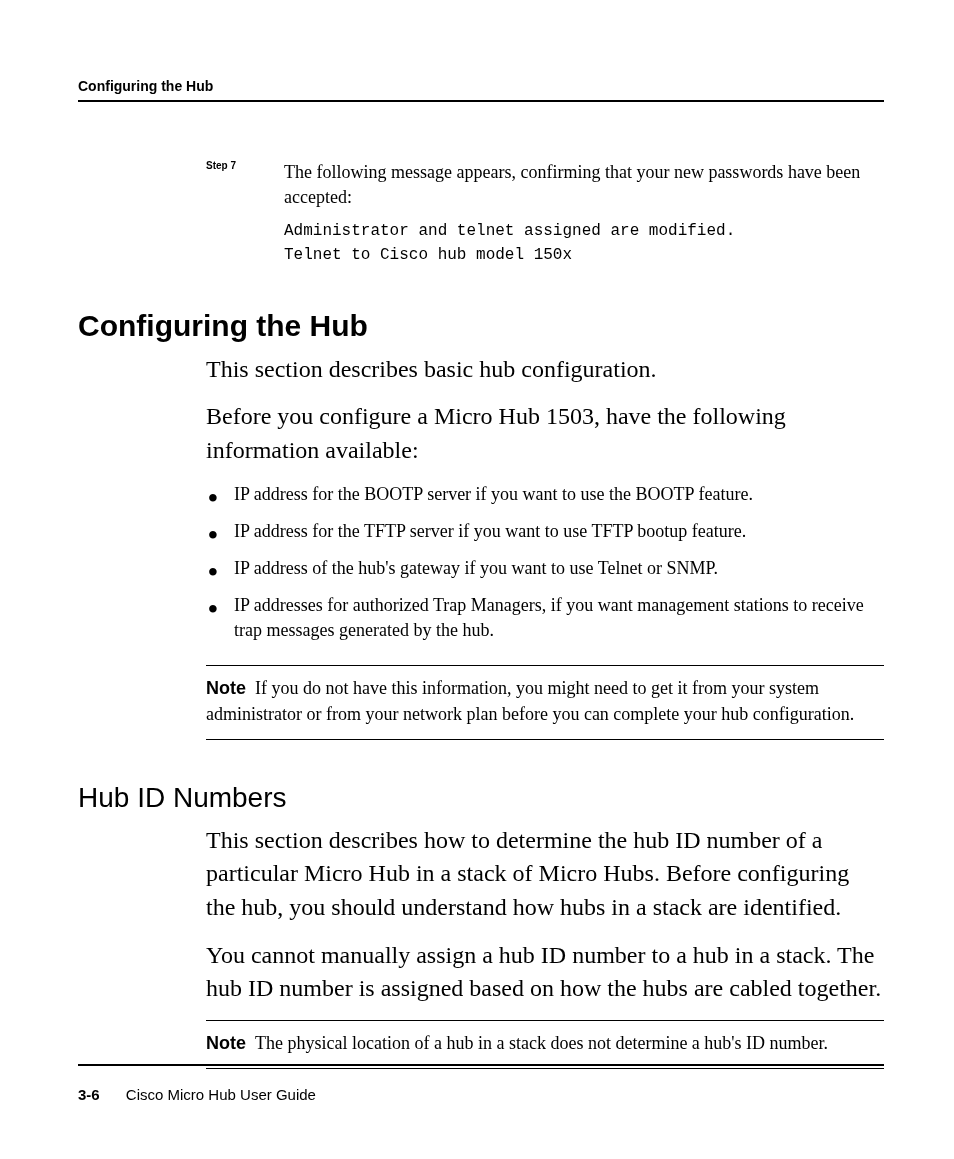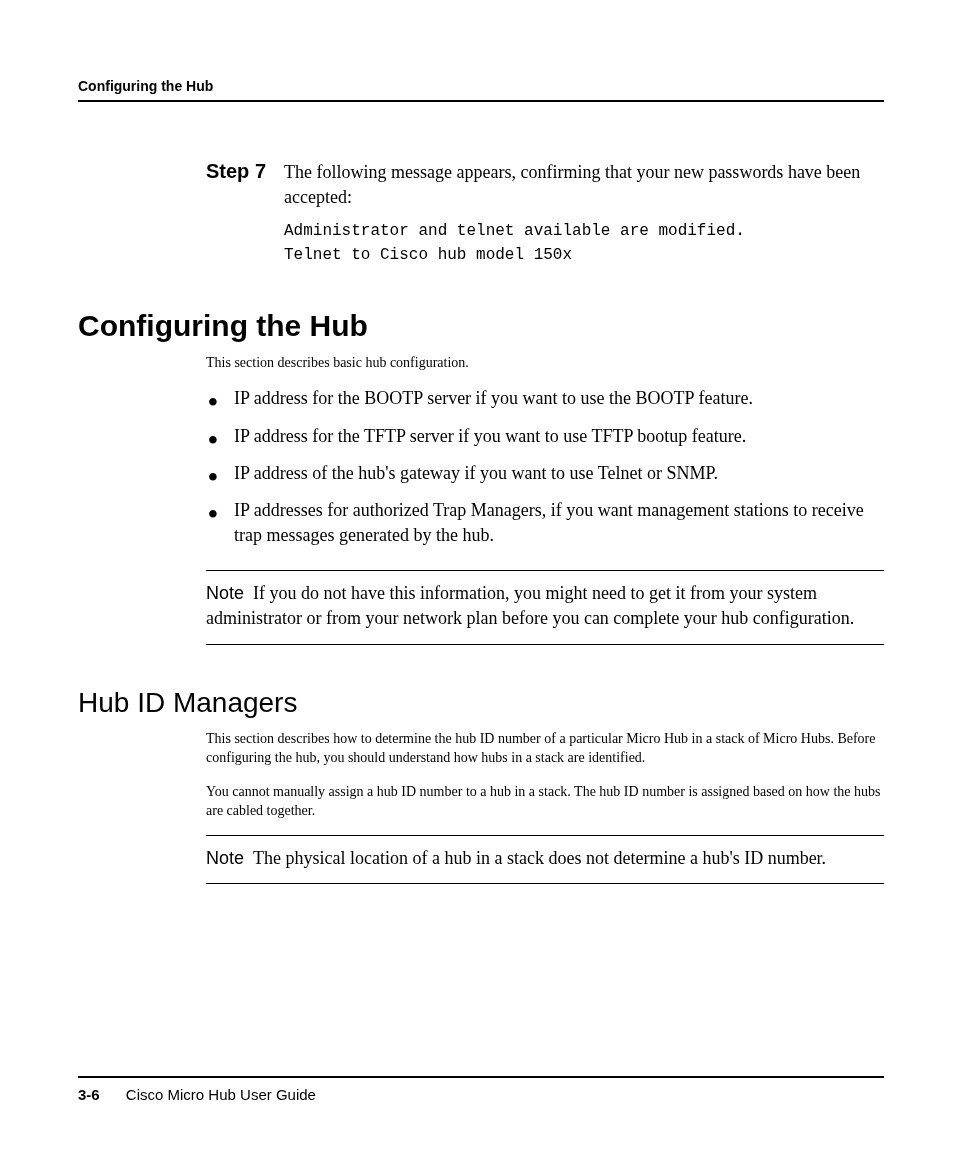--- a/index.html
+++ b/index.html
@@ -25,21 +25,21 @@
       margin-bottom: 58px;
     }
     .step-block {
       display: flex;
       margin-left: 128px;
       margin-bottom: 10px;
     }
     .step-label {
       font-family: Arial, Helvetica, sans-serif;
       font-weight: bold;
-      font-size: 20px;
+      font-size: 10px;
       width: 78px;
       flex-shrink: 0;
     }
     .step-text {
       font-family: Liberation Serif, serif;
       font-size: 18px;
       line-height: 1.4;
       flex: 1;
     }
     .code-block {
@@ -54,21 +54,21 @@
       font-family: Arial, Helvetica, sans-serif;
       font-weight: bold;
       font-size: 30px;
       margin-bottom: 10px;
     }
     .body-indent {
       margin-left: 128px;
     }
     p.body {
       font-family: Georgia, 'Times New Roman', serif;
-      font-size: 14px;
+      font-size: 24px;
       line-height: 1.4;
       margin-bottom: 14px;
     }
     ul.bullets {
       list-style: none;
       margin-top: 10px;
       margin-bottom: 22px;
     }
     ul.bullets li {
       position: relative;
@@ -91,72 +91,73 @@
       border-top: 1.5px solid #000;
       border-bottom: 1.5px solid #000;
       padding: 10px 0 12px 0;
       font-family: Georgia, 'Times New Roman', serif;
       font-size: 18px;
       line-height: 1.4;
       margin-bottom: 42px;
     }
     .note-label {
       font-family: Arial, Helvetica, sans-serif;
-      font-weight: normal;
+      font-weight: bold;
     }
     h2.subsection-heading {
       font-family: Arial, Helvetica, sans-serif;
       font-weight: normal;
       font-size: 28px;
       margin-bottom: 10px;
     }
     .footer {
       position: absolute;
       left: 78px;
       bottom: 56px;
       right: 70px;
       border-top: 2px solid #000;
-      padding-top: 8px;
+      padding-top: 20px;
       font-family: Arial, Helvetica, sans-serif;
       font-size: 15px;
     }
     .footer .page-num {
       font-weight: bold;
       margin-right: 22px;
     }
   </style>
 </head>
 <body>
 
 <div class="running-header">Configuring the Hub</div>
 
 <div class="step-block">
   <div class="step-label">Step 7</div>
   <div class="step-text">The following message appears, confirming that your new passwords have been accepted:</div>
 </div>
 <div class="code-block">
-  <div>Administrator and telnet available are modified.</div>
+  <div>Administrator and telnet assigned are modified.</div>
   <div>Telnet to Cisco hub model 150x</div>
 </div>
 
 <h1 class="section-heading">Configuring the Hub</h1>
 <div class="body-indent">
   <p class="body">This section describes basic hub configuration.</p>
+  <p class="body">Before you configure a Micro Hub 1503, have the following information available:</p>
   <ul class="bullets">
     <li>IP address for the BOOTP server if you want to use the BOOTP feature.</li>
     <li>IP address for the TFTP server if you want to use TFTP bootup feature.</li>
     <li>IP address of the hub's gateway if you want to use Telnet or SNMP.</li>
     <li>IP addresses for authorized Trap Managers, if you want management stations to receive trap messages generated by the hub.</li>
   </ul>
 </div>
 <div class="note-block">
   <span class="note-label">Note</span>&nbsp;&nbsp;<span>If you do not have this information, you might need to get it from your system administrator or from your network plan before you can complete your hub configuration.</span>
 </div>
 
-<h2 class="subsection-heading">Hub ID Managers</h2>
+<h2 class="subsection-heading">Hub ID Numbers</h2>
 <div class="body-indent">
   <p class="body">This section describes how to determine the hub ID number of a particular Micro Hub in a stack of Micro Hubs. Before configuring the hub, you should understand how hubs in a stack are identified.</p>
   <p class="body">You cannot manually assign a hub ID number to a hub in a stack. The hub ID number is assigned based on how the hubs are cabled together.</p>
 </div>
 <div class="note-block" style="margin-bottom:0;">
   <span class="note-label">Note</span>&nbsp;&nbsp;<span>The physical location of a hub in a stack does not determine a hub's ID number.</span>
 </div>
 
 <div class="footer">
   <span class="page-num">3-6</span>

